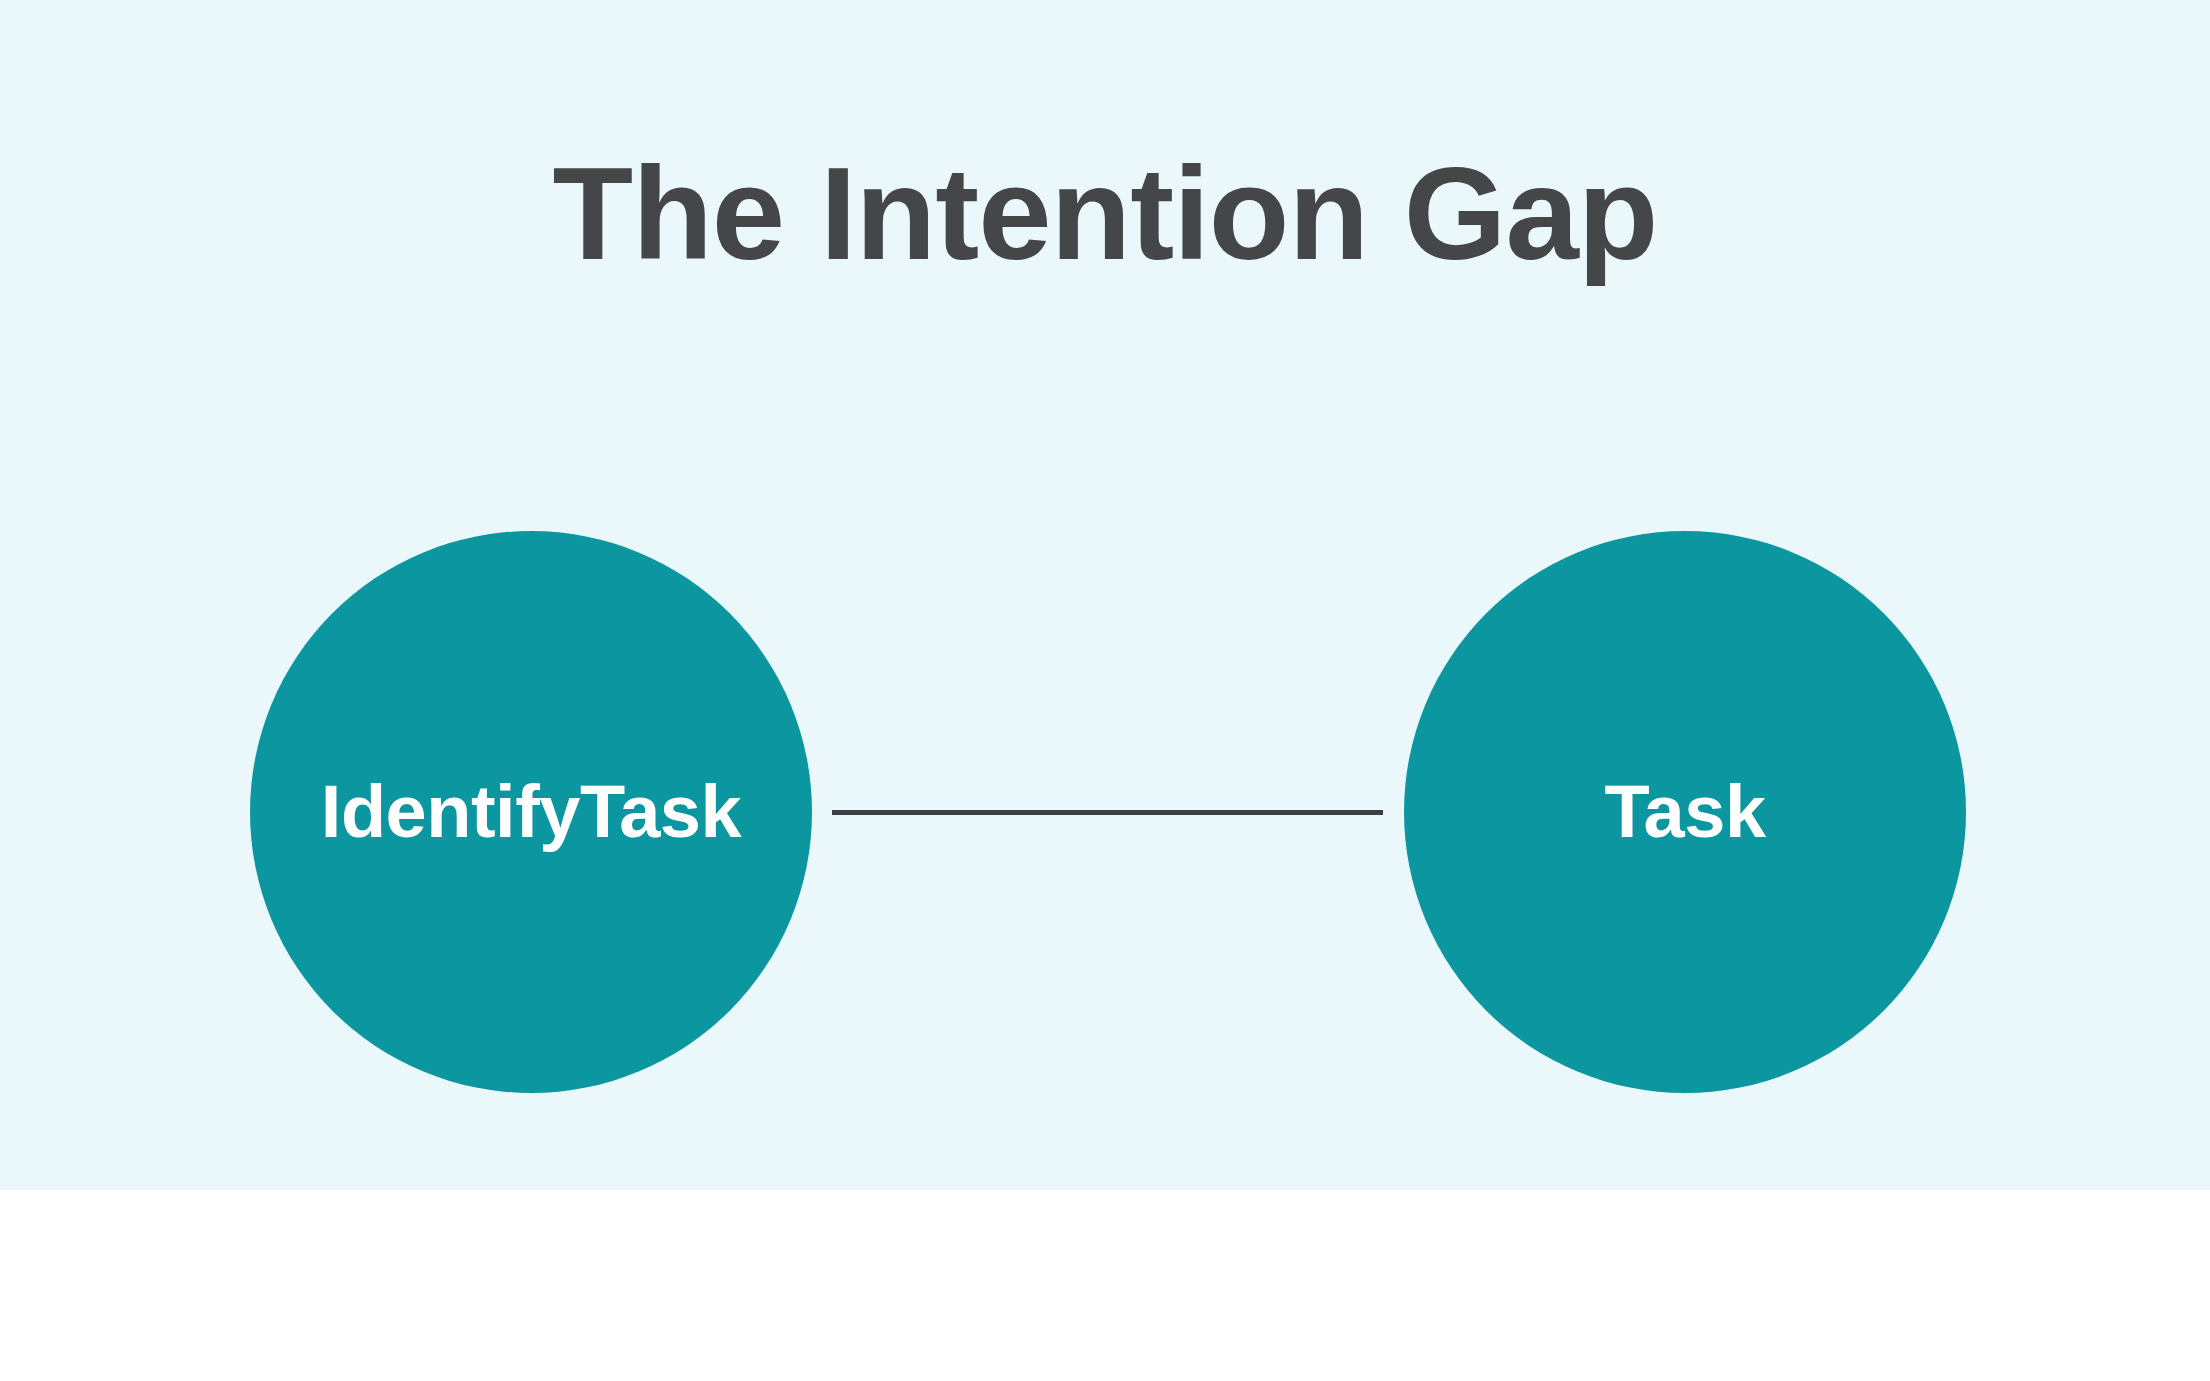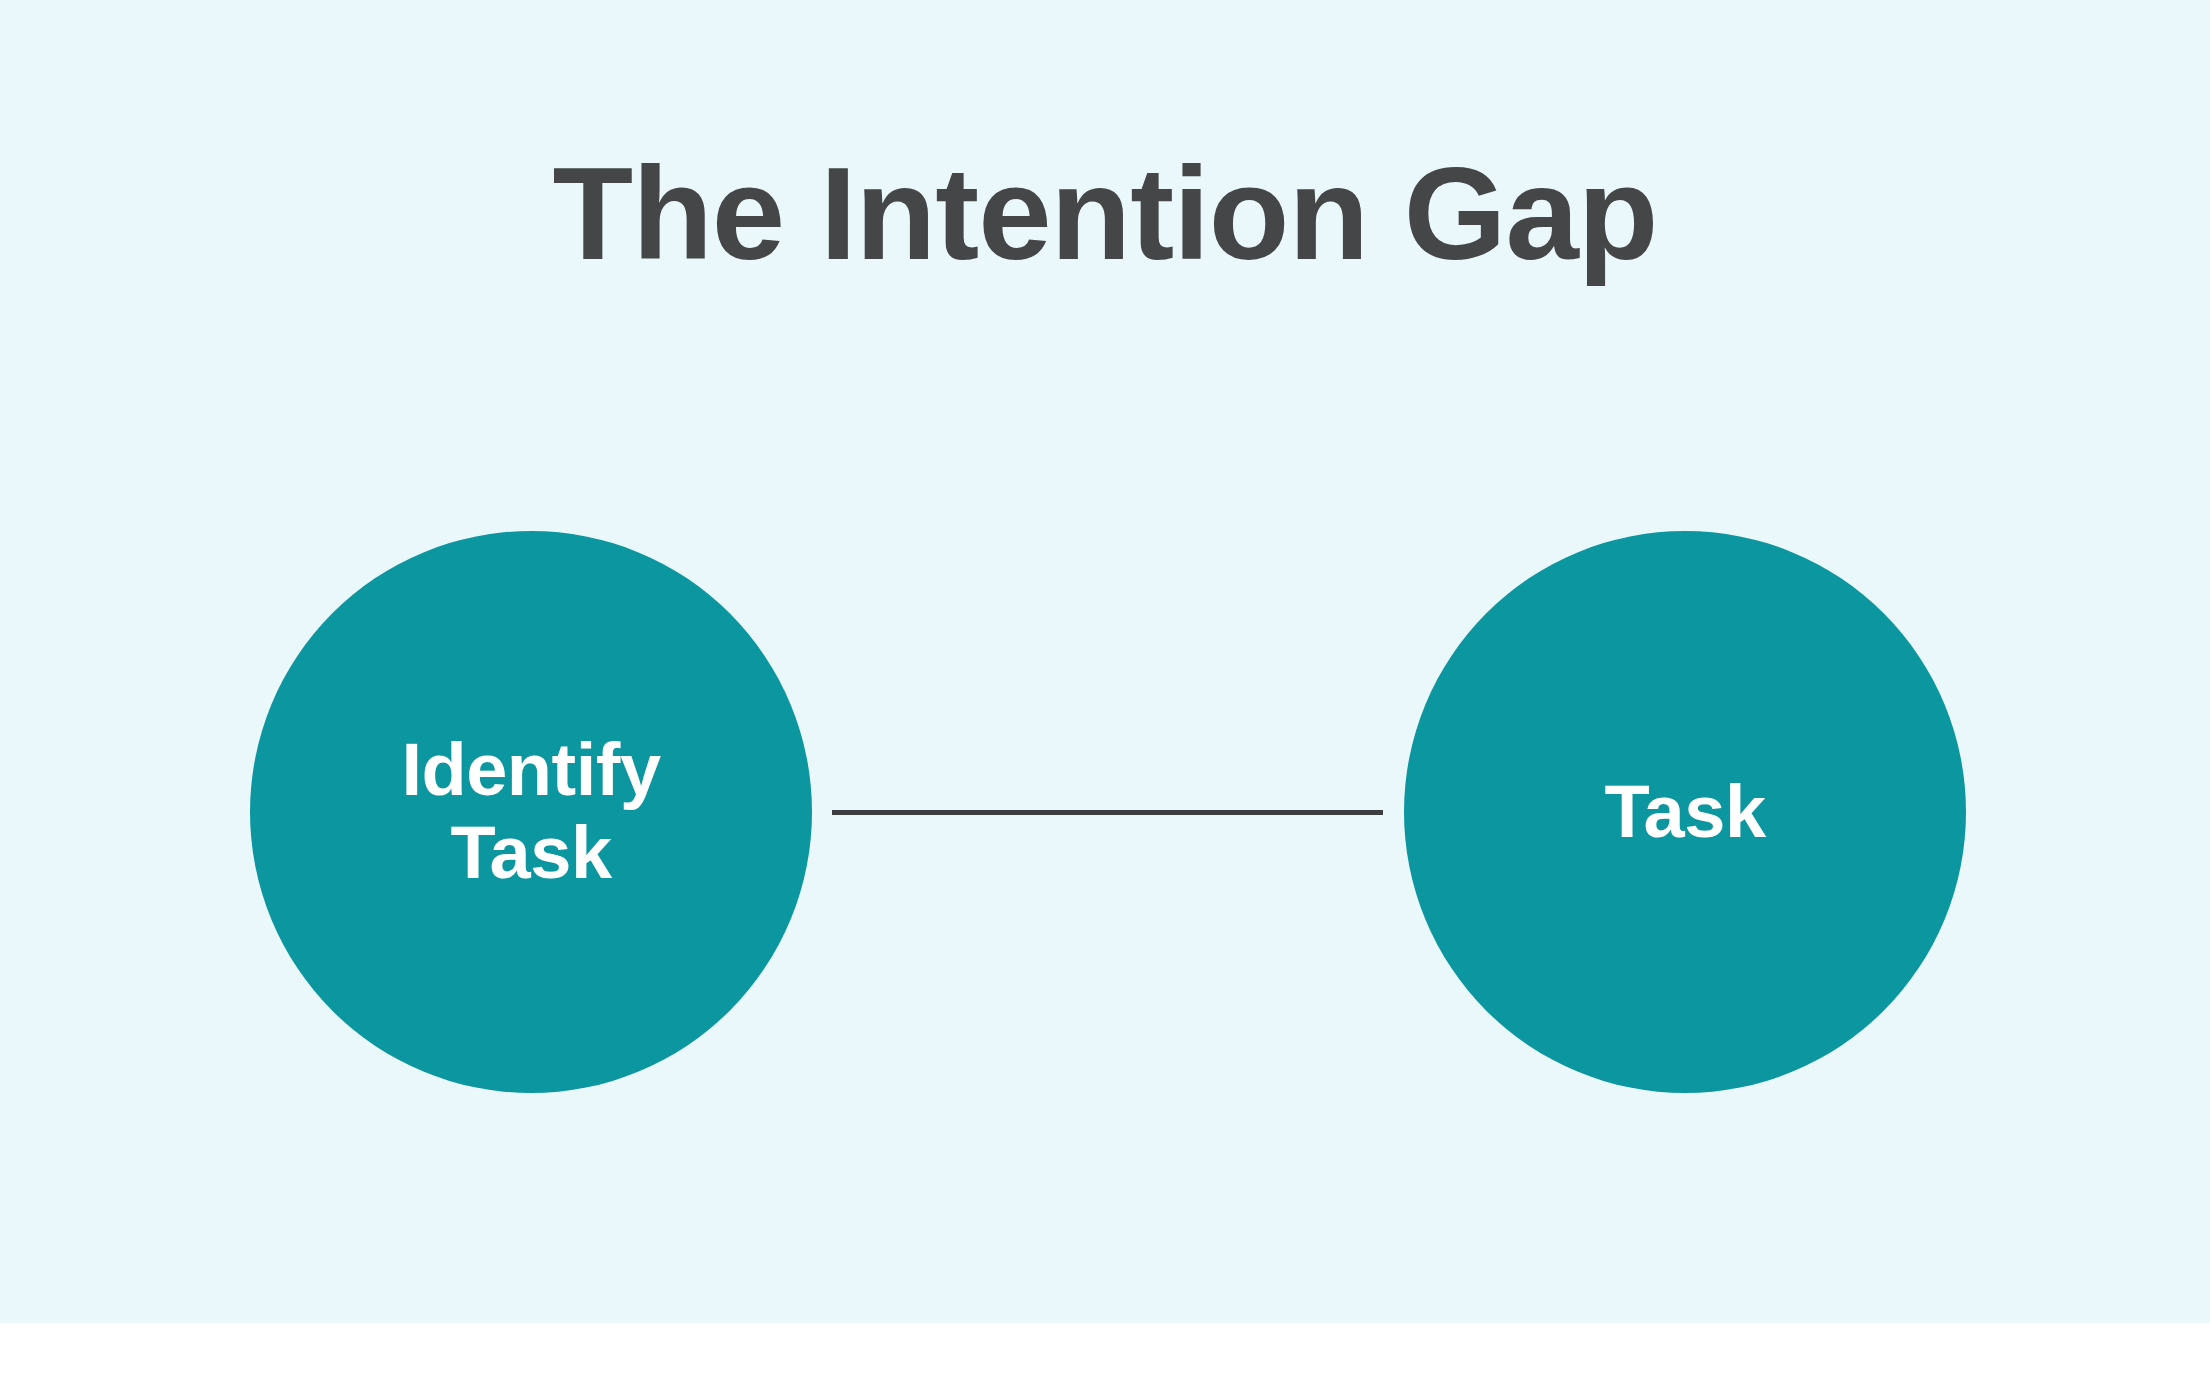--- a/index.html
+++ b/index.html
@@ -8,21 +8,21 @@
     padding: 0;
   }
 
   body {
     font-family: "Liberation Sans", sans-serif;
   }
 
   #canvas {
     position: relative;
     width: 2210px;
-    height: 1323px;
+    height: 1190px;
     overflow: hidden;
     background: #eaf8fb;
     text-decoration: underline;
   }
 
   
   .diagram-title {
     position: absolute;
     left: 0;
     top: 148px;
@@ -48,21 +48,21 @@
   }
 
   .node {
     position: absolute;
     top: 0;
     width: 562px;
     height: 562px;
     border-radius: 50%;
     background: #0c96a0;
     display: flex;
-    flex-direction: column;
+    flex-direction: row;
     align-items: center;
     justify-content: center;
     box-sizing: border-box;
   }
 
   .node-left  { left: 250px; }
   .node-right { left: 1404px; }
 
   .node-label {
     font-family: "Liberation Sans", sans-serif;

